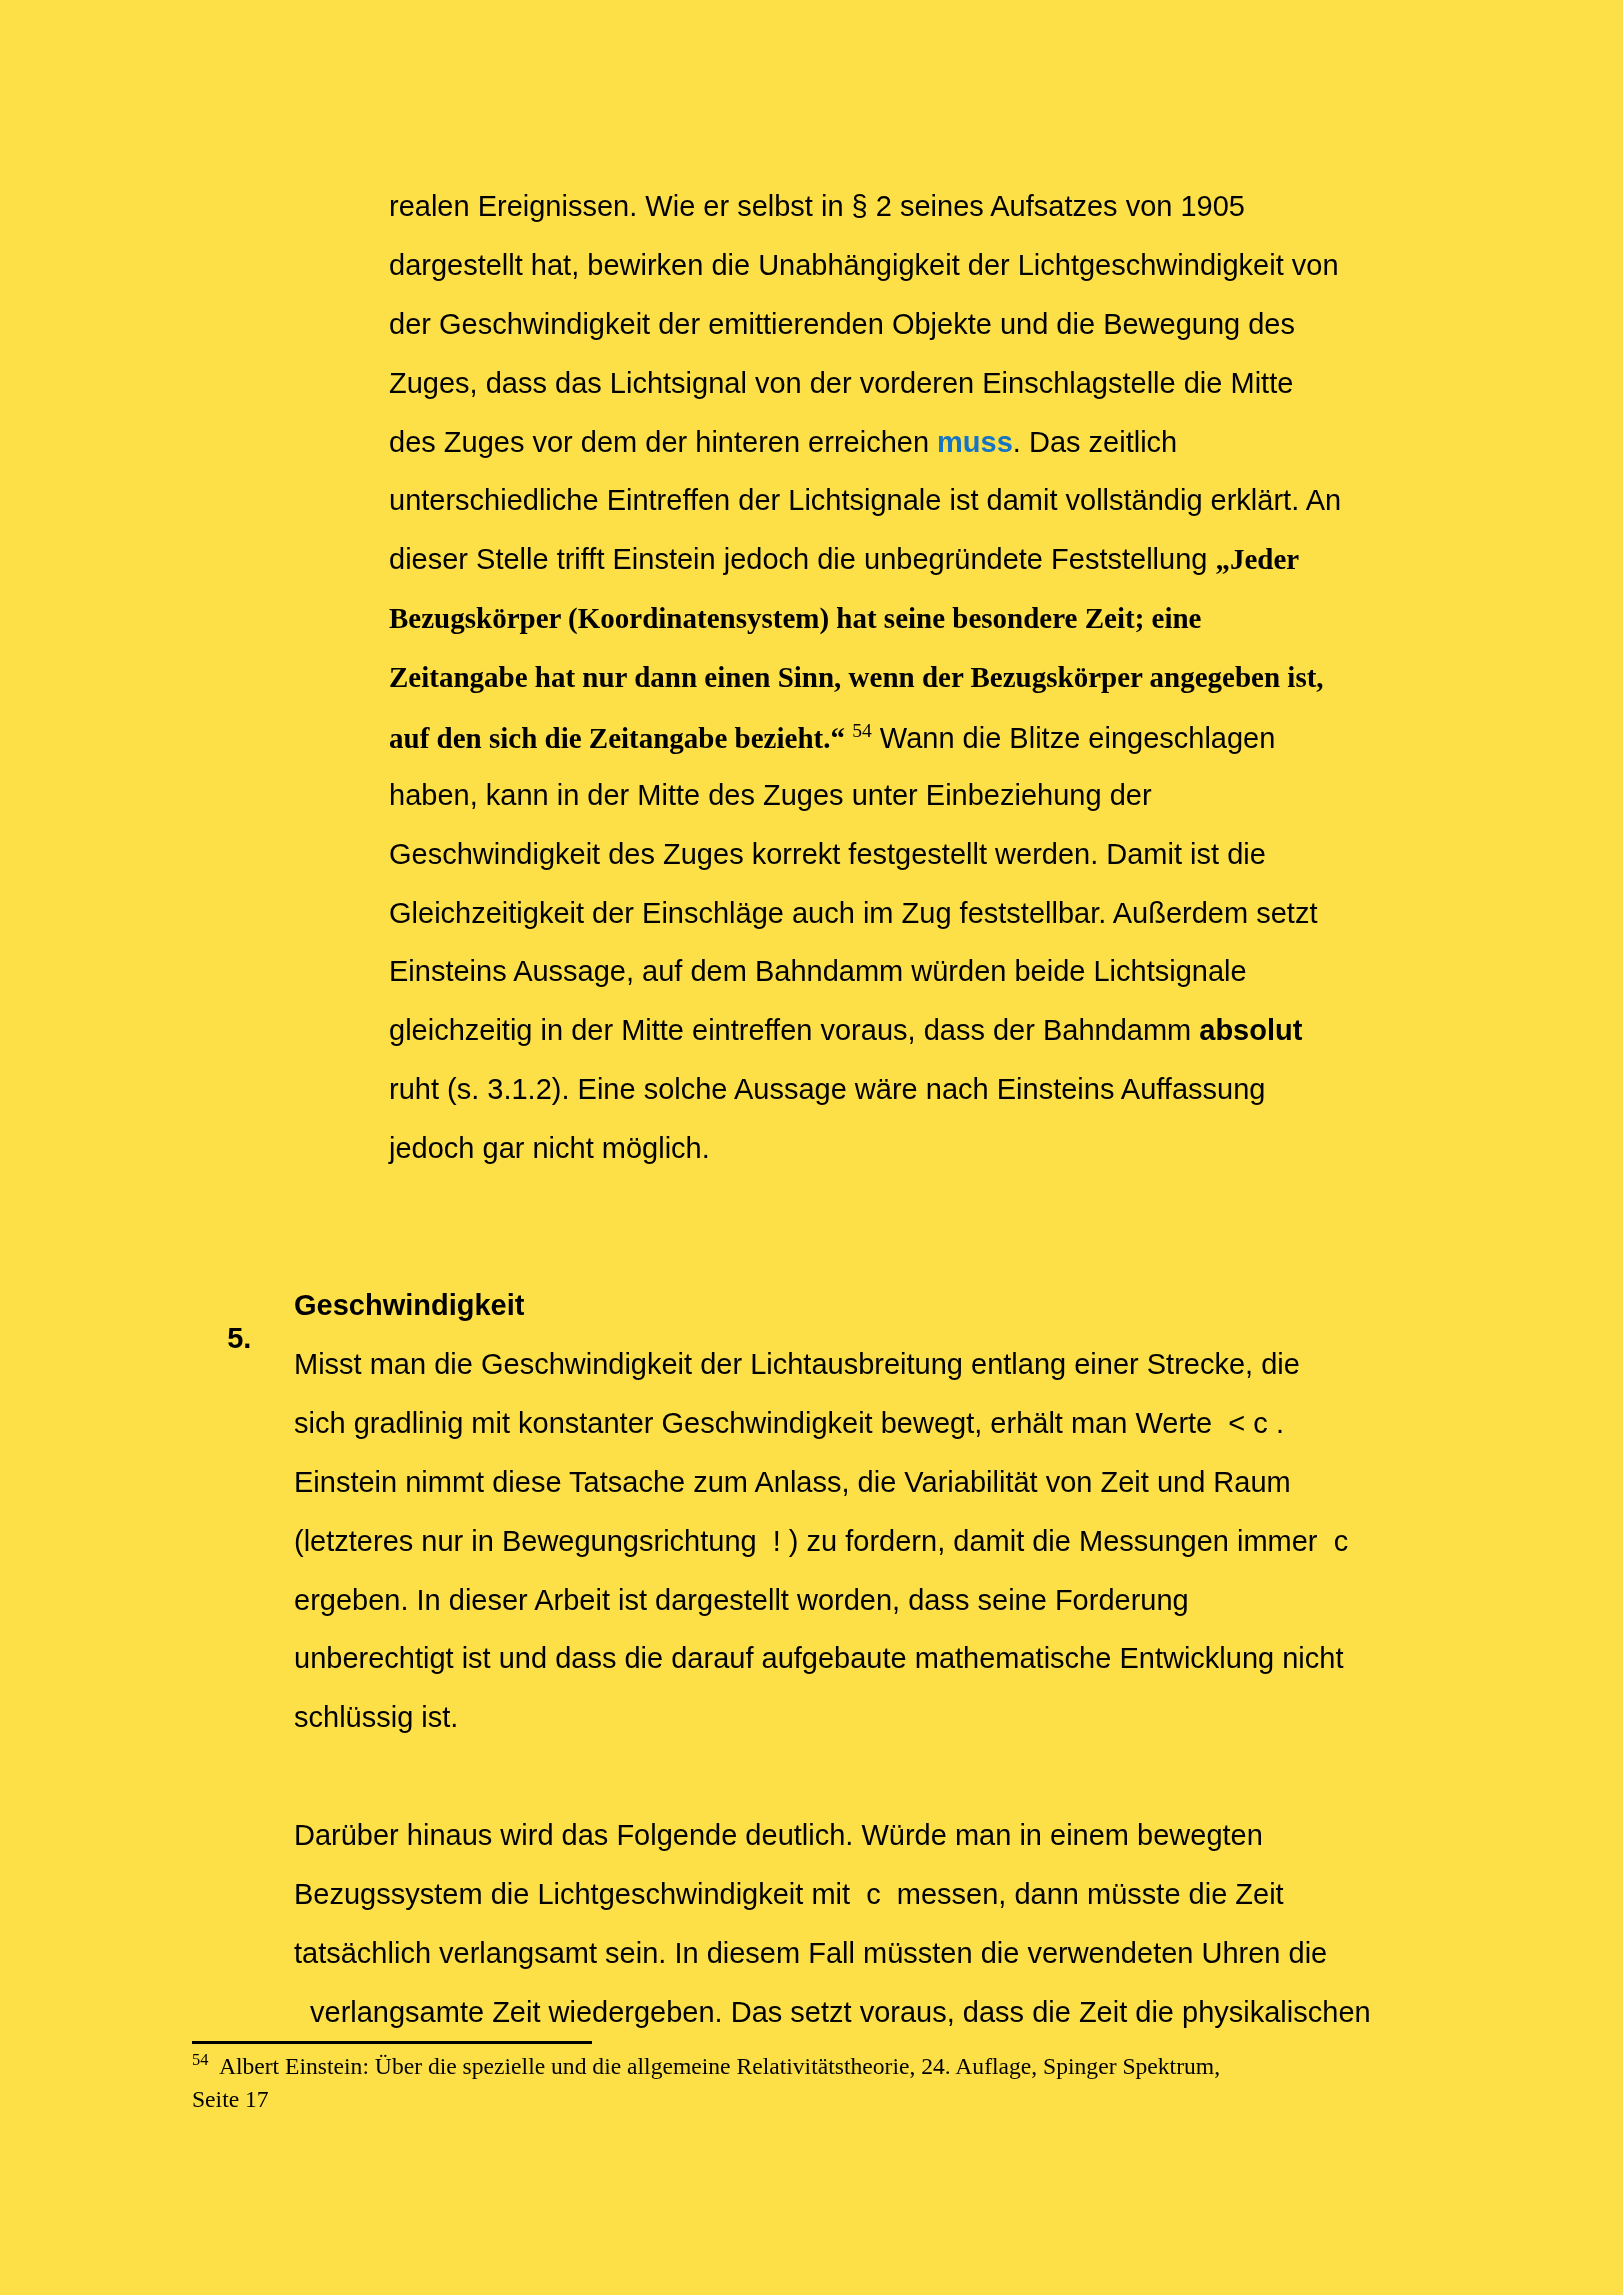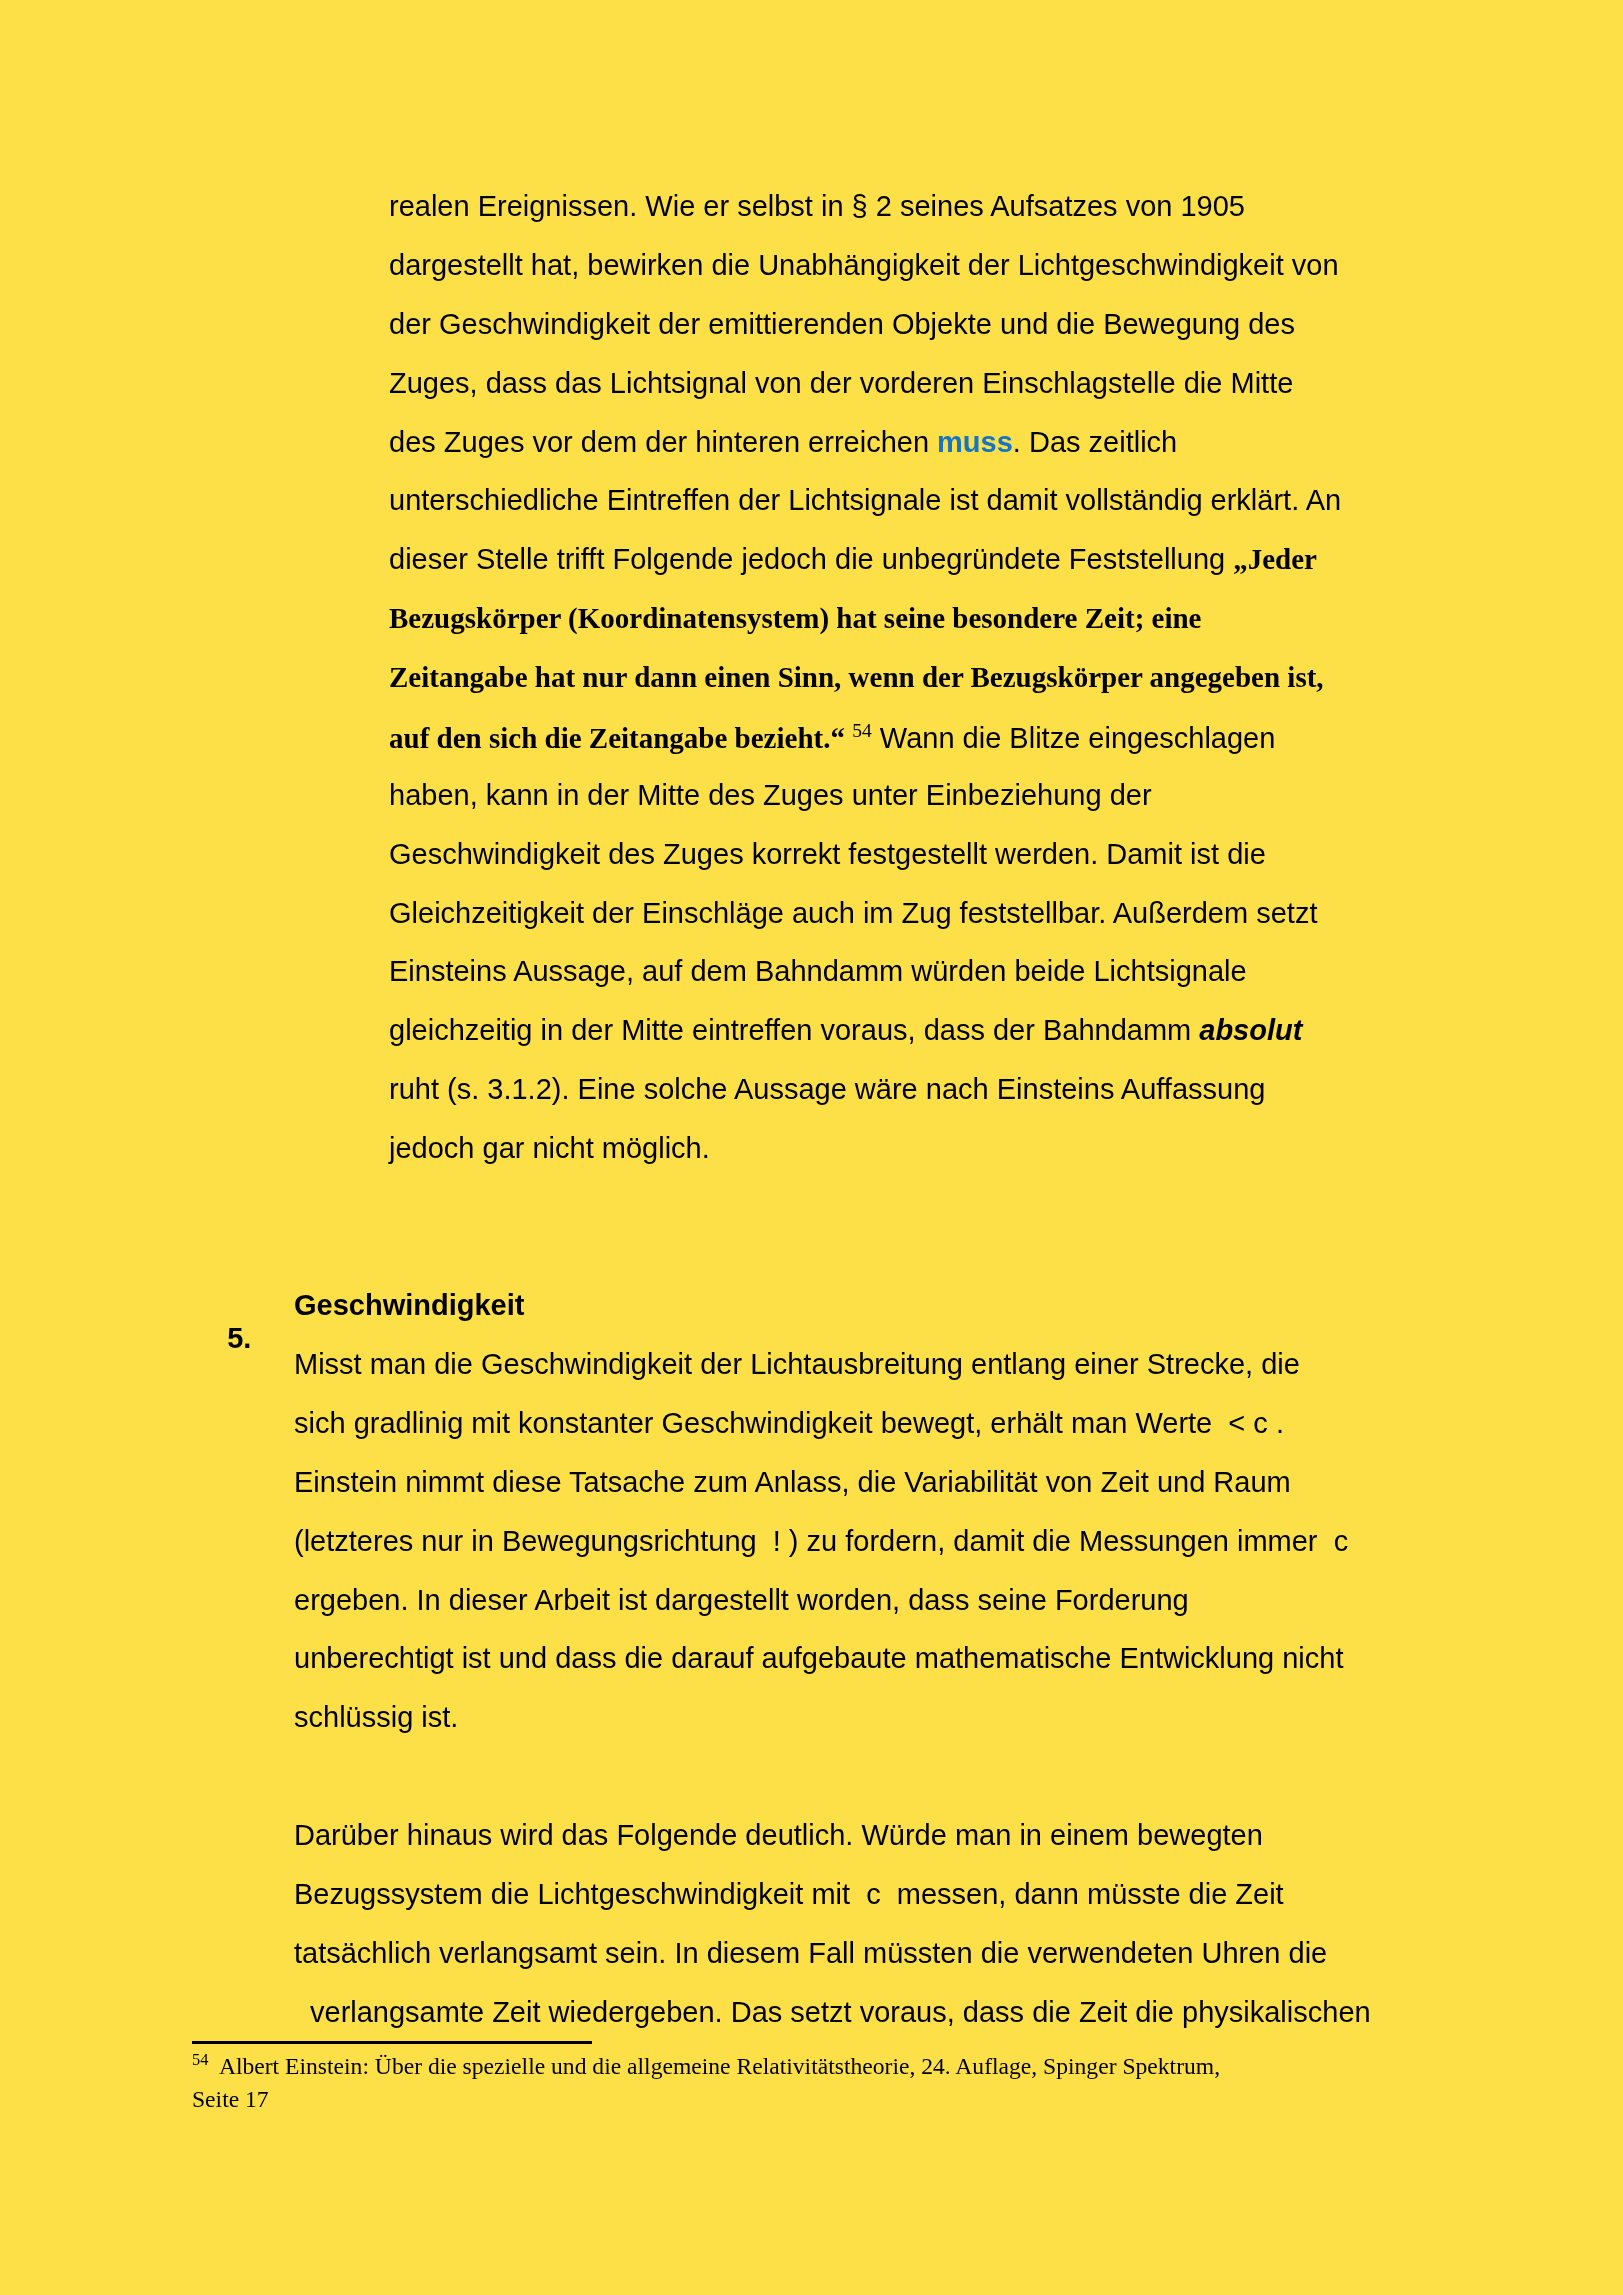--- a/index.html
+++ b/index.html
@@ -13,21 +13,21 @@
     font-family:"Liberation Sans",sans-serif;
   }
   .block{position:absolute;}
   .block .line{
     position:absolute;
     white-space:pre;
     line-height:1.15;
   }
   
   .r-b   {font-family:"Liberation Sans",sans-serif;font-weight:normal;}
-  .r-bb  {font-family:"Liberation Sans",sans-serif;font-weight:bold;font-style:italic;}
+  .r-bb  {font-family:"Liberation Sans",sans-serif;font-weight:bold;}
   .r-blue{font-family:"Liberation Sans",sans-serif;font-weight:bold;color:var(--accent,#1674C4);}
   .r-sb  {font-family:"Liberation Serif",serif;font-weight:bold;}
   .r-sup {font-family:"Liberation Serif",serif;font-weight:normal;font-size:19.6px;vertical-align:11px;}
   .r-fn  {font-family:"Liberation Serif",serif;font-weight:normal;}
   .r-fnsup{font-family:"Liberation Serif",serif;font-weight:normal;font-size:16.4px;vertical-align:8.5px;}
 
   
   #para1{left:389px;top:190px;font-size:29px;}
   #heading{left:195px;top:1289px;font-size:29px;font-weight:bold;white-space:pre;}
   #heading .heading-title{position:absolute;left:99px;top:0;}
@@ -46,21 +46,21 @@
 
 <div class="page">
 
   <section id="para1" class="block">
       <div class="line" style="top: 0px;"><span class="r-b">realen Ereignissen. Wie er selbst in § 2 seines Aufsatzes von 1905</span></div>
       <div class="line" style="top: 59px;"><span class="r-b">dargestellt hat, bewirken die Unabhängigkeit der Lichtgeschwindigkeit von</span></div>
       <div class="line" style="top: 118px;"><span class="r-b">der Geschwindigkeit der emittierenden Objekte und die Bewegung des</span></div>
       <div class="line" style="top: 177px;"><span class="r-b">Zuges, dass das Lichtsignal von der vorderen Einschlagstelle die Mitte</span></div>
       <div class="line" style="top: 236px;"><span class="r-b">des Zuges vor dem der hinteren erreichen </span><span class="r-blue">muss</span><span class="r-b">. Das zeitlich</span></div>
       <div class="line" style="top: 294px;"><span class="r-b">unterschiedliche Eintreffen der Lichtsignale ist damit vollständig erklärt. An</span></div>
-      <div class="line" style="top: 353px;"><span class="r-b">dieser Stelle trifft Folgende jedoch die unbegründete Feststellung </span><span class="r-sb">„Jeder</span></div>
+      <div class="line" style="top: 353px;"><span class="r-b">dieser Stelle trifft Einstein jedoch die unbegründete Feststellung </span><span class="r-sb">„Jeder</span></div>
       <div class="line" style="top: 412px;"><span class="r-sb">Bezugskörper (Koordinatensystem) hat seine besondere Zeit; eine</span></div>
       <div class="line" style="top: 471px;"><span class="r-sb">Zeitangabe hat nur dann einen Sinn, wenn der Bezugskörper angegeben ist,</span></div>
       <div class="line" style="top: 530px;"><span class="r-sb">auf den sich die Zeitangabe bezieht.“ </span><span class="r-sup">54</span><span class="r-b"> Wann die Blitze eingeschlagen</span></div>
       <div class="line" style="top: 589px;"><span class="r-b">haben, kann in der Mitte des Zuges unter Einbeziehung der</span></div>
       <div class="line" style="top: 648px;"><span class="r-b">Geschwindigkeit des Zuges korrekt festgestellt werden. Damit ist die</span></div>
       <div class="line" style="top: 707px;"><span class="r-b">Gleichzeitigkeit der Einschläge auch im Zug feststellbar. Außerdem setzt</span></div>
       <div class="line" style="top: 765px;"><span class="r-b">Einsteins Aussage, auf dem Bahndamm würden beide Lichtsignale</span></div>
       <div class="line" style="top: 824px;"><span class="r-b">gleichzeitig in der Mitte eintreffen voraus, dass der Bahndamm </span><span class="r-bb">absolut</span></div>
       <div class="line" style="top: 883px;"><span class="r-b">ruht (s. 3.1.2). Eine solche Aussage wäre nach Einsteins Auffassung</span></div>
       <div class="line" style="top: 942px;"><span class="r-b">jedoch gar nicht möglich.</span></div>

